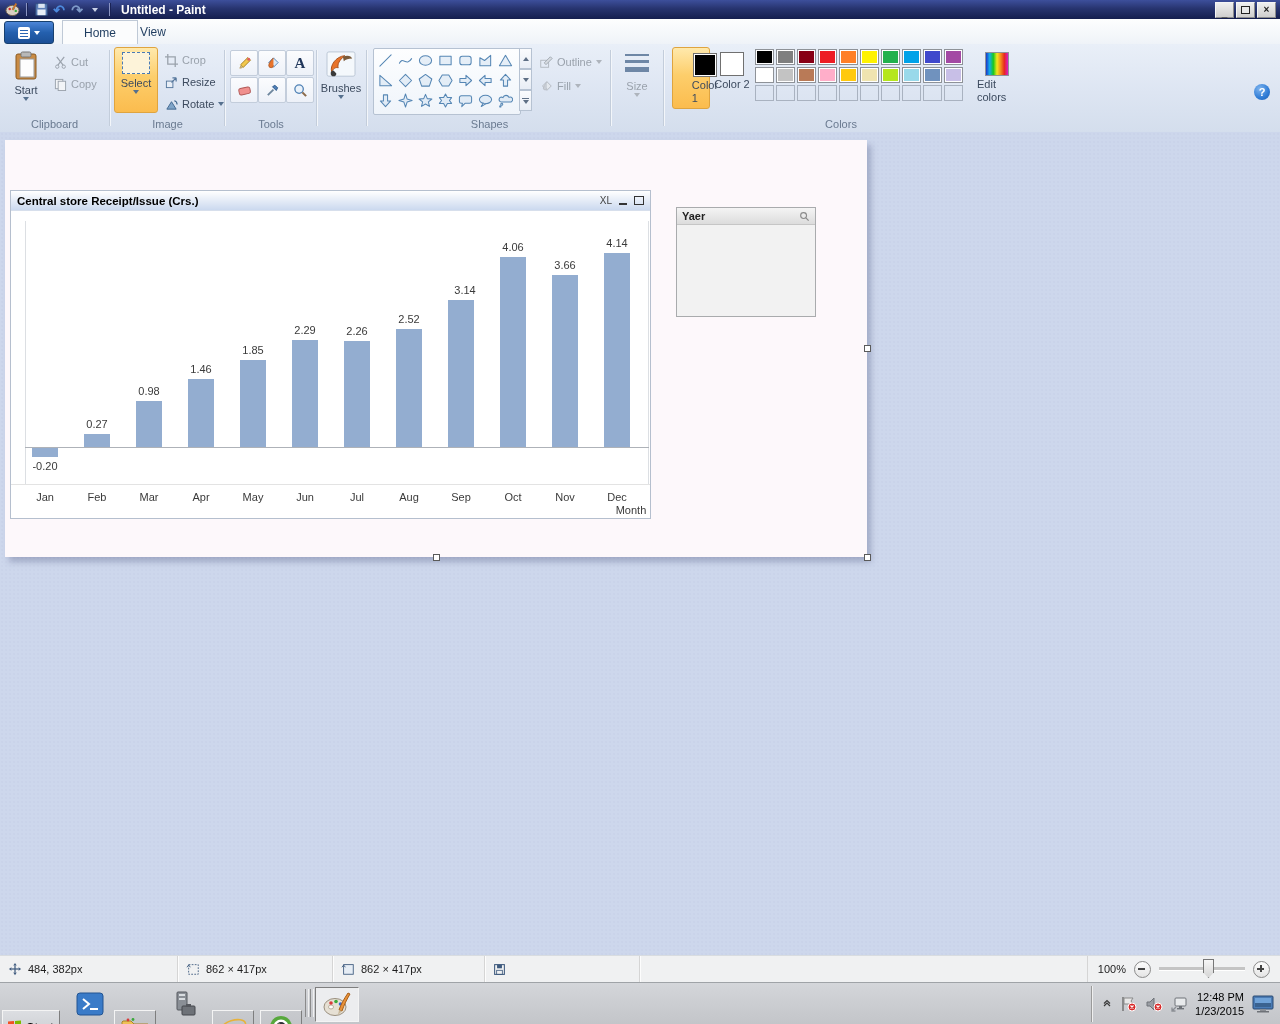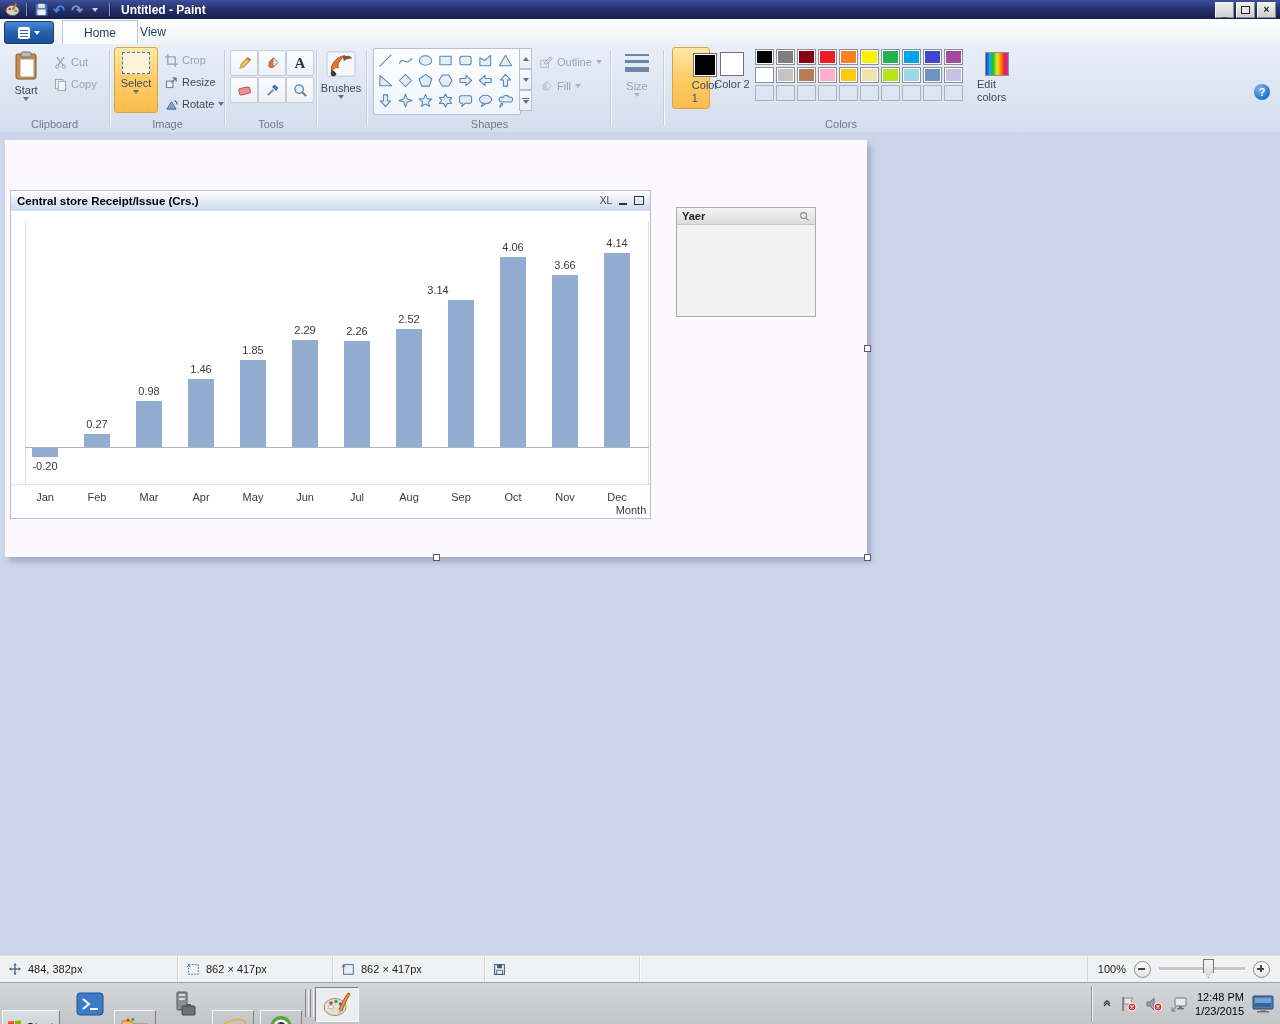--- a/index.html
+++ b/index.html
@@ -544,21 +544,21 @@
           <div class="bar" style="left: 281px; width: 26px; background: rgb(147, 173, 208); top: 129px; height: 107px;"></div>
           <div class="val" style="left: 268px; width: 52px; top: 113px;">2.29</div>
           <div class="month" style="left: 268px; width: 52px; top: 280px;">Jun</div>
           <div class="bar" style="left: 333px; width: 26px; background: rgb(147, 173, 208); top: 130px; height: 106px;"></div>
           <div class="val" style="left: 320px; width: 52px; top: 114px;">2.26</div>
           <div class="month" style="left: 320px; width: 52px; top: 280px;">Jul</div>
           <div class="bar" style="left: 385px; width: 26px; background: rgb(147, 173, 208); top: 118px; height: 118px;"></div>
           <div class="val" style="left: 372px; width: 52px; top: 102px;">2.52</div>
           <div class="month" style="left: 372px; width: 52px; top: 280px;">Aug</div>
           <div class="bar" style="left: 437px; width: 26px; background: rgb(147, 173, 208); top: 89px; height: 147px;"></div>
-          <div class="val" style="left: 401px; width: 52px; top: 73px;">3.14</div>
+          <div class="val" style="left: 428px; width: 52px; top: 73px;">3.14</div>
           <div class="month" style="left: 424px; width: 52px; top: 280px;">Sep</div>
           <div class="bar" style="left: 489px; width: 26px; background: rgb(147, 173, 208); top: 46px; height: 190px;"></div>
           <div class="val" style="left: 476px; width: 52px; top: 30px;">4.06</div>
           <div class="month" style="left: 476px; width: 52px; top: 280px;">Oct</div>
           <div class="bar" style="left: 541px; width: 26px; background: rgb(147, 173, 208); top: 64px; height: 172px;"></div>
           <div class="val" style="left: 528px; width: 52px; top: 48px;">3.66</div>
           <div class="month" style="left: 528px; width: 52px; top: 280px;">Nov</div>
           <div class="bar" style="left: 593px; width: 26px; background: rgb(147, 173, 208); top: 42px; height: 194px;"></div>
           <div class="val" style="left: 580px; width: 52px; top: 26px;">4.14</div>
           <div class="month" style="left: 580px; width: 52px; top: 280px;">Dec</div>

